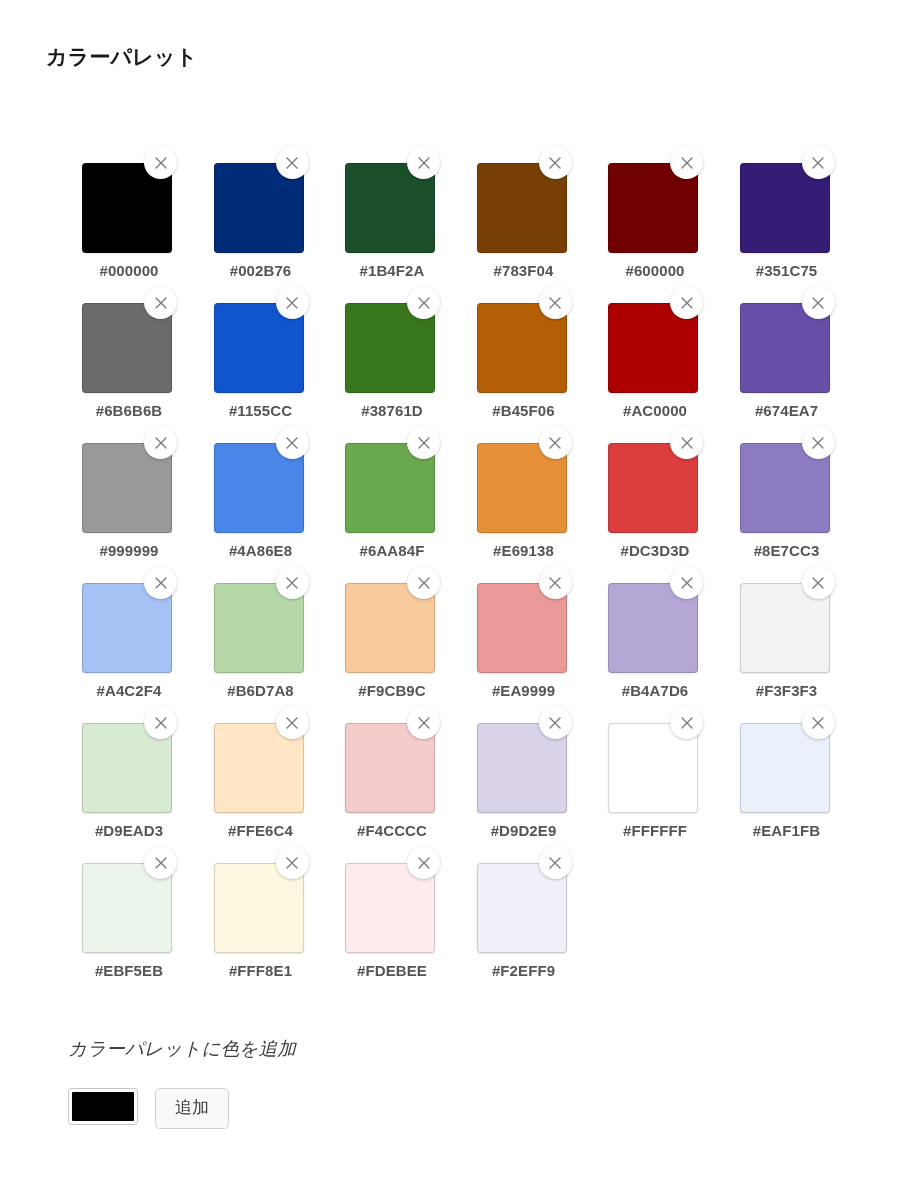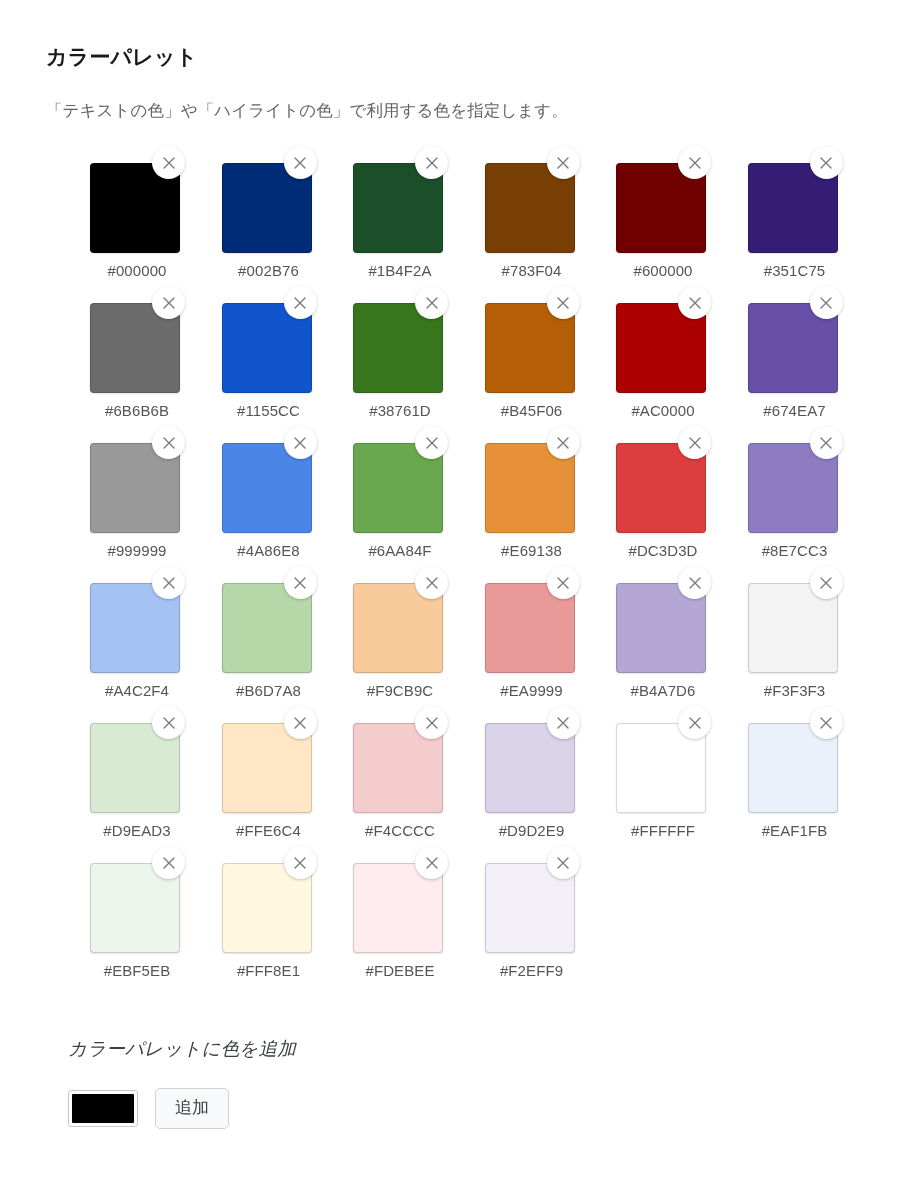--- a/index.html
+++ b/index.html
@@ -42,26 +42,27 @@
     font-size: 16.5px;
     font-weight: normal;
     color: #5f6368;
     line-height: 1.4;
     letter-spacing: 0.1px;
   }
 
   
   .palette-grid {
     position: absolute;
-    left: 90px;
+    left: 82px;
     top: 158px;
     width: 788px;
     display: grid;
     grid-template-columns: repeat(6, 131.5px);
     grid-auto-rows: 140px;
+    font-weight: bold;
   }
 
   .swatch-cell {
     position: relative;
     width: 131.5px;
     height: 140px;
   }
 
   .swatch-box {
     position: absolute;
@@ -114,21 +115,21 @@
   .add-title {
     font-size: 18.5px;
     color: #3c4043;
     font-weight: normal;
     letter-spacing: 0.2px;
     font-style: italic;
   }
   .add-row {
     margin-top: 27px;
     display: flex;
-    align-items: center;
+    align-items: flex-start;
     gap: 17px;
   }
   .color-input {
     width: 70px;
     height: 37px;
     border: 1px solid #c8c8c8;
     border-radius: 3px;
     padding: 3px;
     background: #ffffff;
     cursor: pointer;
@@ -150,21 +151,20 @@
     line-height: 1.2;
   }
 </style>
 </head>
 <body>
 
 <div class="page">
 
   <div class="section-title">カラーパレット</div>
 
-  <div class="section-desc">「テキストの色」や「ハイライトの色」で利用する色を指定します。</div>
 
   <div class="palette-grid">
       <div class="swatch-cell">
         <div class="swatch-box" style="background: rgb(0, 0, 0);"></div>
         <button class="swatch-remove">
           <svg width="14" height="14" viewBox="0 0 14 14">
             <path d="M2 2 L12 12 M12 2 L2 12" stroke="#7a7a7a" stroke-width="1.4" stroke-linecap="round" fill="none"></path>
           </svg>
         </button>
         <div class="swatch-label">#000000</div>

